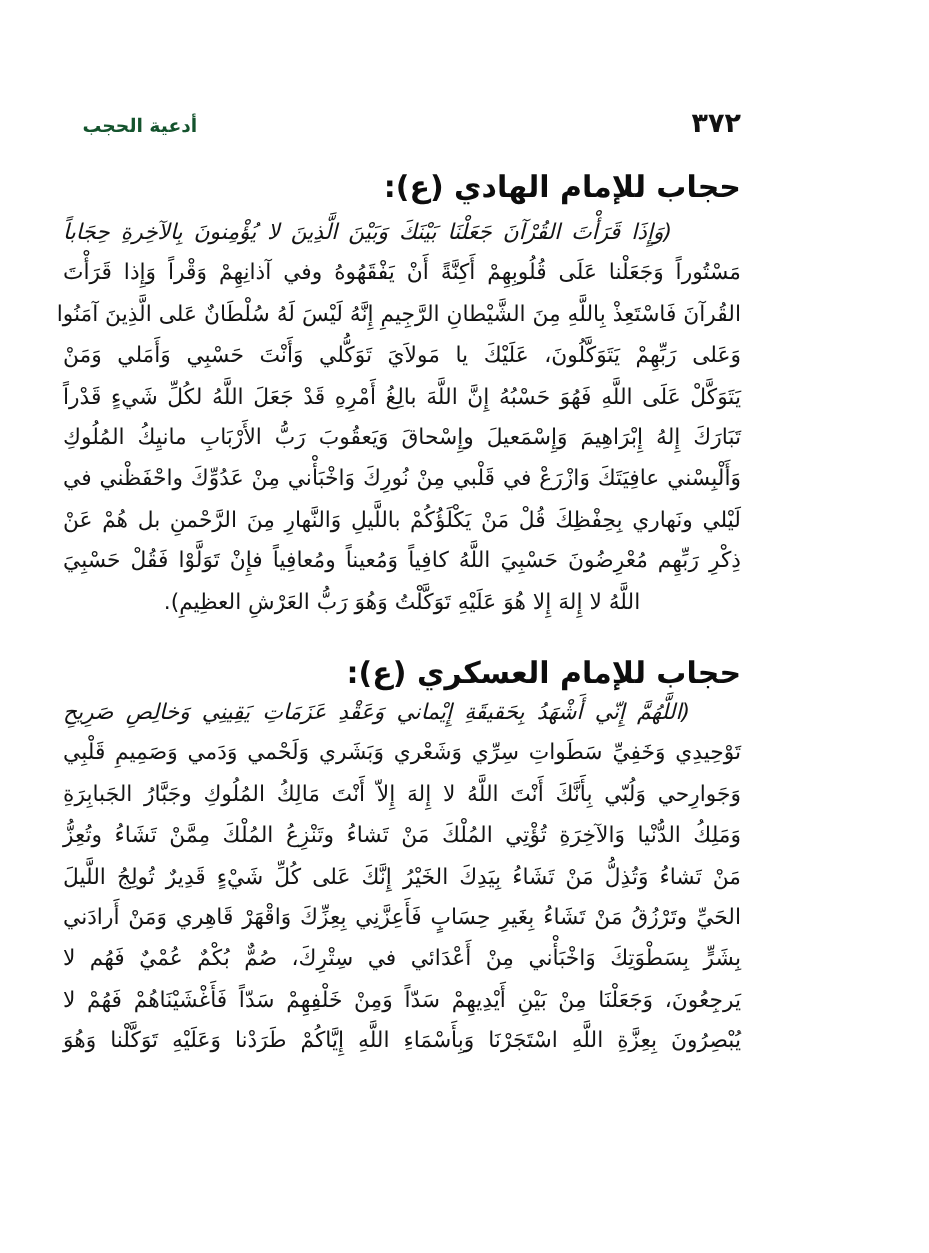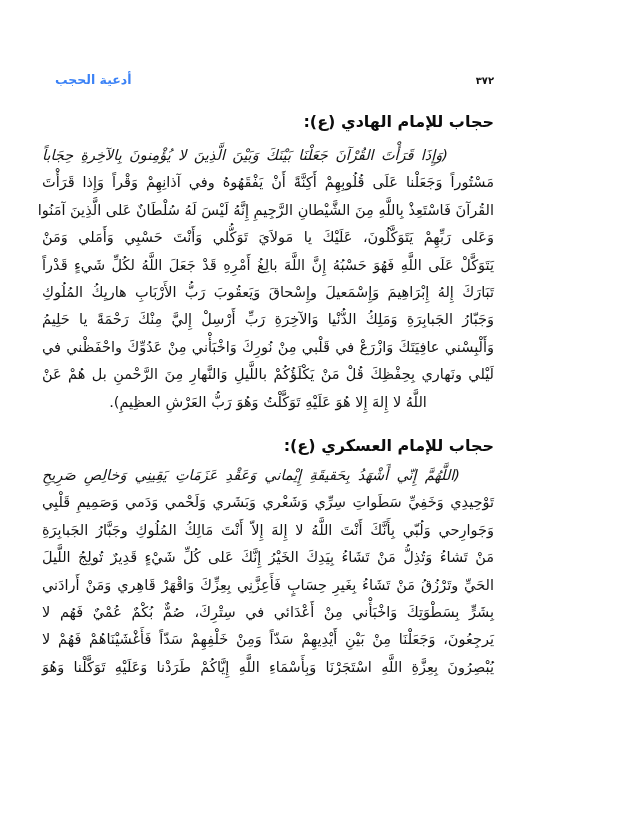--- a/index.html
+++ b/index.html
@@ -18,38 +18,38 @@
     top: 72px;
     left: 42px;
     width: 452px;
     display: flex;
     justify-content: space-between;
     align-items: baseline;
     direction: rtl;
   }
   .page-number {
     font-weight: bold;
-    font-size: 10px;
+    font-size: 18px;
     color: #111;
     letter-spacing: 1px;
   }
   .book-title {
     font-weight: bold;
     font-size: 12.5px;
-    color: #3b82f6;
+    color: #14532d;
     padding-left: 13px;
   }
   .section-heading {
     position: absolute;
     left: 42px;
     width: 452px;
     margin: 0;
     text-align: right;
     font-weight: bold;
-    font-size: 16px;
+    font-size: 20px;
     color: #0d0d0d;
   }
   #heading-1 { top: 112px; }
   #heading-2 { top: 436px; }
   .para {
     position: absolute;
     left: 42px;
     width: 452px;
     font-size: 14.5px;
   }
@@ -81,33 +81,34 @@
   </div>
 
   <h2 class="section-heading" id="heading-1">حجاب للإمام الهادي (ع):</h2>
 
   <div class="para" id="para-1">
       <div class="line indent">(وَإِذَا قَرَأْتَ القُرْآنَ جَعَلْنَا بَيْنَكَ وَبَيْنَ الَّذِينَ لا يُؤْمِنونَ بِالآخِرةِ حِجَاباً</div>
       <div class="line">مَسْتُوراً وَجَعَلْنا عَلَى قُلُوبِهِمْ أَكِنَّةً أَنْ يَفْقَهُوهُ وفي آذانِهِمْ وَقْراً وَإِذا قَرَأْتَ</div>
       <div class="line">القُرآنَ فَاسْتَعِذْ بِاللَّهِ مِنَ الشَّيْطانِ الرَّجِيمِ إِنَّهُ لَيْسَ لَهُ سُلْطَانٌ عَلى الَّذِينَ آمَنُوا</div>
       <div class="line">وَعَلى رَبِّهِمْ يَتَوَكَّلُونَ، عَلَيْكَ يا مَولاَيَ تَوَكُّلي وَأَنْتَ حَسْبِي وَأَمَلي وَمَنْ</div>
       <div class="line">يَتَوَكَّلْ عَلَى اللَّهِ فَهُوَ حَسْبُهُ إِنَّ اللَّهَ بالِغُ أَمْرِهِ قَدْ جَعَلَ اللَّهُ لكُلِّ شَيءٍ قَدْراً</div>
-      <div class="line">تَبَارَكَ إِلهُ إِبْرَاهِيمَ وَإِسْمَعيلَ وإِسْحاقَ وَيَعقُوبَ رَبُّ الأَرْبَابِ هاريِكُ المُلُوكِ</div>
-      <div class="line">وَجَبّارُ الجَبابِرَةِ وَمَلِكُ الدُّنْيا وَالآخِرَةِ رَبِّ أَرْسِلْ إِليَّ مِنْكَ رَحْمَةً يا حَلِيمُ</div>
+      <div class="line">تَبَارَكَ إِلهُ إِبْرَاهِيمَ وَإِسْمَعيلَ وإِسْحاقَ وَيَعقُوبَ رَبُّ الأَرْبَابِ مانيِكُ المُلُوكِ</div>
       <div class="line">وَأَلْبِسْني عافِيَتَكَ وَازْرَعْ في قَلْبي مِنْ نُورِكَ وَاخْبَأْني مِنْ عَدُوِّكَ واحْفَظْني في</div>
       <div class="line">لَيْلي ونَهاري بِحِفْظِكَ قُلْ مَنْ يَكْلَؤُكُمْ باللَّيلِ وَالنَّهارِ مِنَ الرَّحْمنِ بل هُمْ عَنْ</div>
+      <div class="line">ذِكْرِ رَبِّهِم مُعْرِضُونَ حَسْبِيَ اللَّهُ كافِياً وَمُعيناً ومُعافِياً فإِنْ تَوَلَّوْا فَقُلْ حَسْبِيَ</div>
       <div class="line closing">اللَّهُ لا إِلهَ إِلا هُوَ عَلَيْهِ تَوَكَّلْتُ وَهُوَ رَبُّ العَرْشِ العظِيمِ).</div>
     </div>
 
   <h2 class="section-heading" id="heading-2">حجاب للإمام العسكري (ع):</h2>
 
   <div class="para" id="para-2">
       <div class="line indent">(اللَّهُمَّ إِنّي أَشْهَدُ بِحَقيقَةِ إِيْماني وَعَقْدِ عَزَمَاتِ يَقِينِي وَخالِصِ صَرِيحِ</div>
       <div class="line">تَوْحِيدِي وَخَفِيِّ سَطَواتِ سِرِّي وَشَعْري وَبَشَري وَلَحْمي وَدَمي وَصَمِيمِ قَلْبِي</div>
       <div class="line">وَجَوارِحي وَلُبّي بِأَنَّكَ أَنْتَ اللَّهُ لا إِلهَ إِلاّ أَنْتَ مَالِكُ المُلُوكِ وجَبَّارُ الجَبابِرَةِ</div>
+      <div class="line">وَمَلِكُ الدُّنْيا وَالآخِرَةِ تُؤْتِي المُلْكَ مَنْ تَشاءُ وتَنْزِعُ المُلْكَ مِمَّنْ تَشَاءُ وتُعِزُّ</div>
       <div class="line">مَنْ تَشاءُ وَتُذِلُّ مَنْ تَشَاءُ بِيَدِكَ الخَيْرُ إِنَّكَ عَلى كُلِّ شَيْءٍ قَدِيرٌ تُولِجُ اللَّيلَ</div>
       <div class="line">الحَيِّ وتَرْزُقُ مَنْ تَشَاءُ بِغَيرِ حِسَابٍ فَأَعِزَّنِي بِعِزِّكَ وَاقْهَرْ قَاهِري وَمَنْ أَرادَني</div>
       <div class="line">بِشَرٍّ بِسَطْوَتِكَ وَاخْبَأْني مِنْ أَعْدَائي في سِتْرِكَ، صُمٌّ بُكْمٌ عُمْيٌ فَهُم لا</div>
       <div class="line">يَرجِعُونَ، وَجَعَلْنَا مِنْ بَيْنِ أَيْدِيهِمْ سَدّاً وَمِنْ خَلْفِهِمْ سَدّاً فَأَغْشَيْنَاهُمْ فَهُمْ لا</div>
       <div class="line">يُبْصِرُونَ بِعِزَّةِ اللَّهِ اسْتَجَرْنَا وَبِأَسْمَاءِ اللَّهِ إِيَّاكُمْ طَرَدْنا وَعَلَيْهِ تَوَكَّلْنا وَهُوَ</div>
     </div>
 
 </div>
 
 </body></html>

